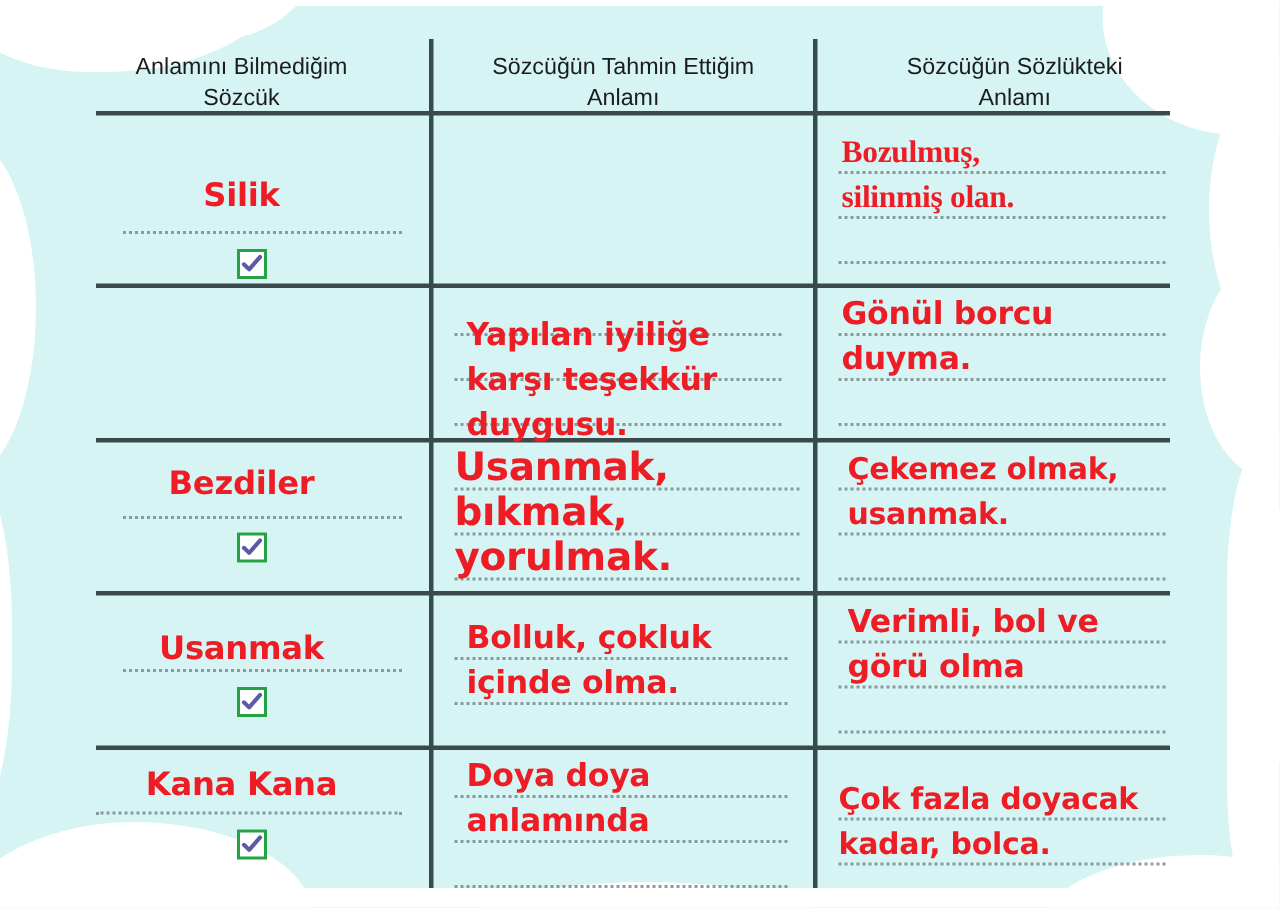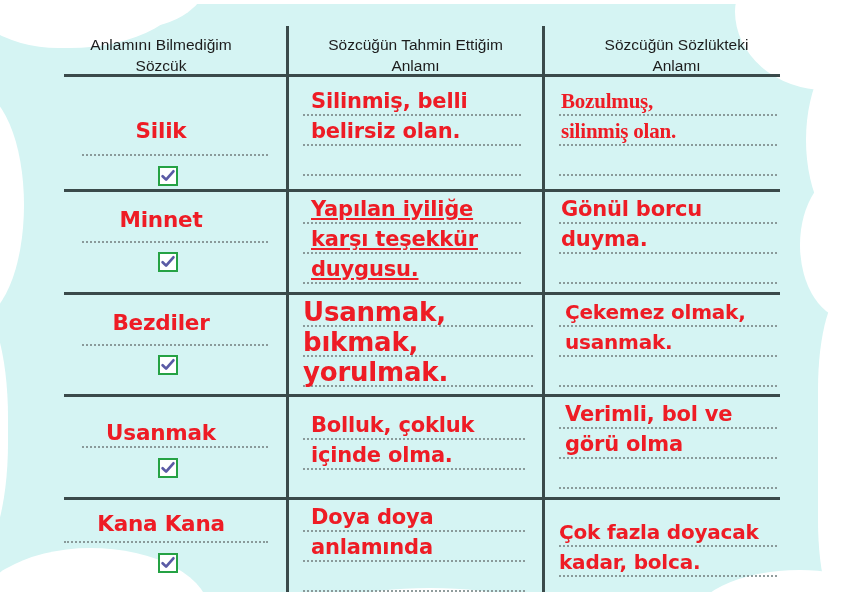--- a/index.html
+++ b/index.html
@@ -232,49 +232,33 @@
 
       <div class="cell" style="left:0px; top:58px; width:250px; height:115px;margin-top:20px;">
         <div class="guide" style="left:46px; top:60px; width:186px;"></div>
         <div class="answer word" style="top:22px;">Silik</div>
         <div class="checkbox" style="left:122px; top:72px;">
           <svg width="16" height="16" viewBox="0 0 16 16">
             <path d="M2.6 8.2 L6.1 11.6 L13.4 3.3" stroke="#5a5aa5" stroke-width="2.7" fill="none" stroke-linecap="round" stroke-linejoin="round"></path>
           </svg>
         </div>
       </div>
-      <div class="cell" style="left:253px; top:58px; width:253px; height:115px;">
-        <div class="guide" style="left:14px; top:40px;  width:218px;"></div>
-        <div class="guide" style="left:14px; top:70px;  width:218px;"></div>
-        <div class="guide" style="left:14px; top:100px; width:218px;"></div>
-        <div class="answer" style="left:22px; top:12px;">Silinmiş, belli
-belirsiz olan.</div>
-      </div>
       <div class="cell" style="left:509px; top:58px; width:263px; height:115px;">
         <div class="guide" style="left:14px; top:40px;  width:218px;"></div>
         <div class="guide" style="left:14px; top:70px;  width:218px;"></div>
         <div class="guide" style="left:14px; top:100px; width:218px;"></div>
         <div class="answer" style="left:16px; top:12px;font-family:Liberation Serif, serif;">Bozulmuş,
 silinmiş olan.</div>
       </div>
 
-      <div class="cell" style="left:0px; top:173px; width:250px; height:103px;">
-        <div class="guide" style="left:46px; top:52px; width:186px;"></div>
-        <div class="answer word" style="top:16px;">Minnet</div>
-        <div class="checkbox" style="left:122px; top:63px;">
-          <svg width="16" height="16" viewBox="0 0 16 16">
-            <path d="M2.6 8.2 L6.1 11.6 L13.4 3.3" stroke="#5a5aa5" stroke-width="2.7" fill="none" stroke-linecap="round" stroke-linejoin="round"></path>
-          </svg>
-        </div>
-      </div>
       <div class="cell" style="left:253px; top:173px; width:253px; height:103px;">
         <div class="guide" style="left:14px; top:33px; width:218px;"></div>
         <div class="guide" style="left:14px; top:63px; width:218px;"></div>
         <div class="guide" style="left:14px; top:93px; width:218px;"></div>
-        <div class="answer" style="left:22px; top:5px;text-decoration:underline;">Yapılan iyiliğe
+        <div class="answer" style="left:22px; top:19px;">Yapılan iyiliğe
 karşı teşekkür
 duygusu.</div>
       </div>
       <div class="cell" style="left:509px; top:173px; width:263px; height:103px;">
         <div class="guide" style="left:14px; top:33px; width:218px;"></div>
         <div class="guide" style="left:14px; top:63px; width:218px;"></div>
         <div class="guide" style="left:14px; top:93px; width:218px;"></div>
         <div class="answer" style="left:16px; top:5px;">Gönül borcu
 duyma.</div>
       </div>

